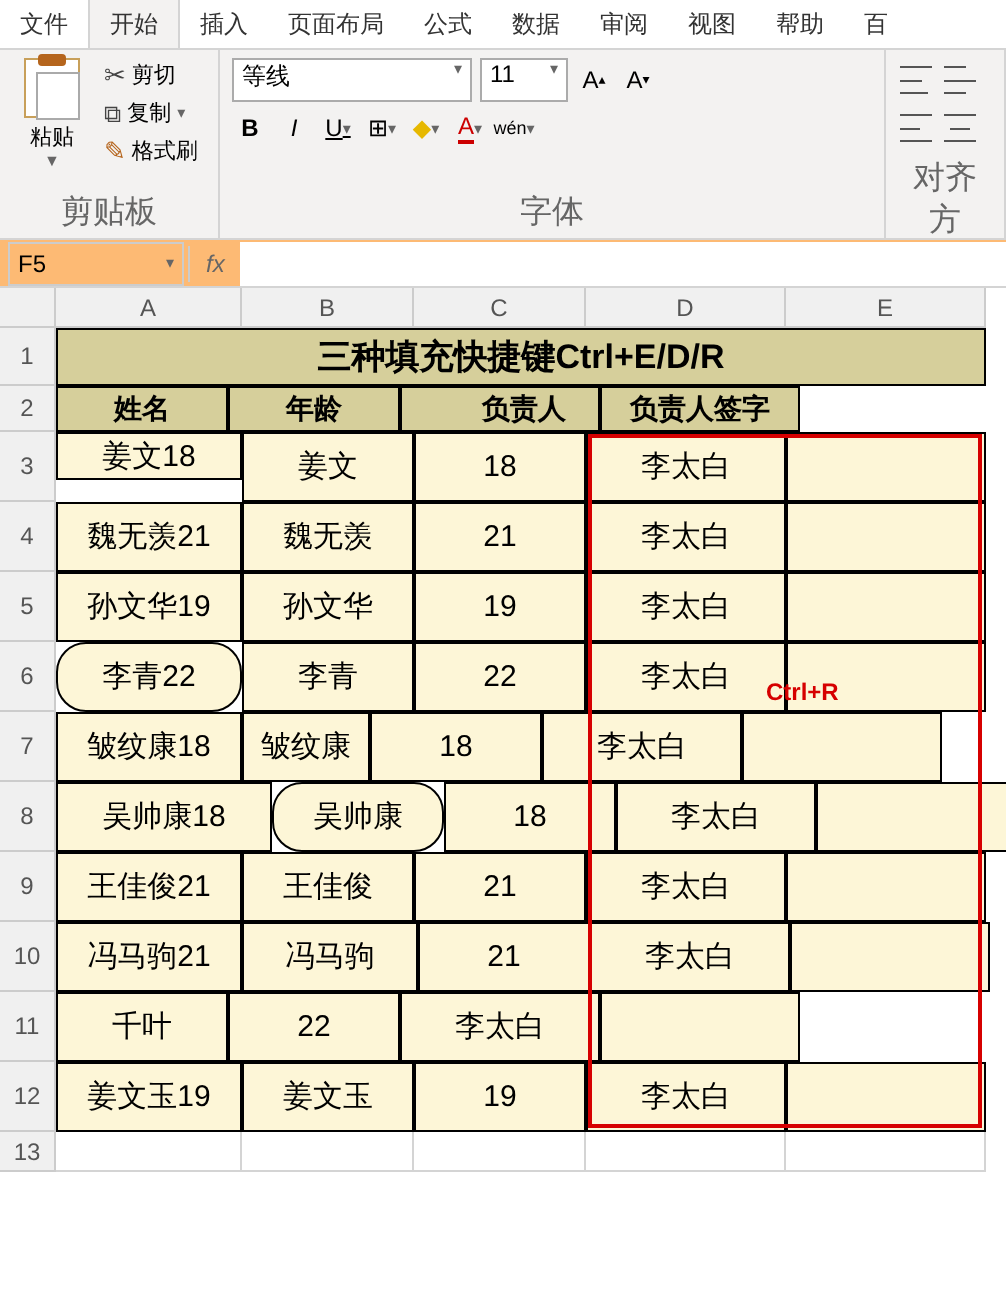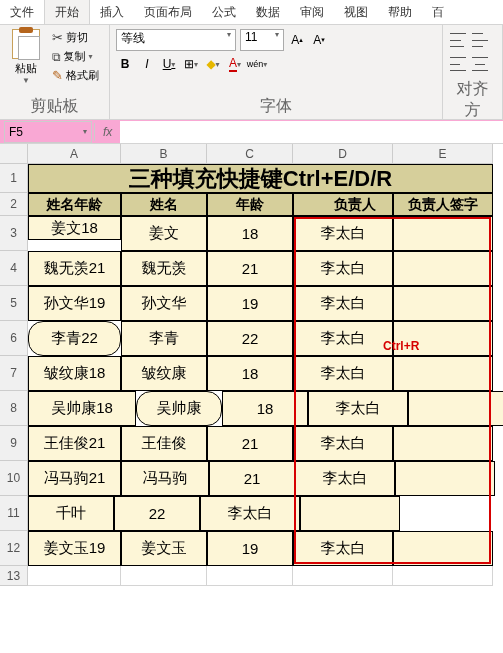--- a/index.html
+++ b/index.html
@@ -31,37 +31,37 @@
   .tiny-btn { width: 18px; height: 22px; border: 1px solid transparent; background: none; font-size: 12px; cursor: pointer; display: inline-flex; align-items: center; justify-content: center; }
   .bold { font-weight: bold; }
   .italic { font-style: italic; }
   .underline { text-decoration: underline; }
 
   .align-group { width: 60px; }
   .align-icon { width: 18px; height: 14px; display: inline-flex; flex-direction: column; justify-content: space-between; }
   .align-icon span { height: 1px; background: #555; display: block; }
 
   
-  .formula-bar { display: flex; align-items: center; border-bottom: 1px solid #d4d4d4; height: 24px; background: #f9a8d4; }
+  .formula-bar { display: flex; align-items: center; border-bottom: 1px solid #d4d4d4; height: 24px; background: #fdba74; }
   .name-box { width: 88px; height: 22px; border: 1px solid #ccc; margin: 0 2px 0 4px; padding: 0 4px; display: flex; align-items: center; justify-content: space-between; font-size: 12px; }
   .fx-label { font-style: italic; color: #666; padding: 0 8px; }
   .fx-divider { width: 1px; height: 18px; background: #ccc; }
   .formula-input { flex: 1; height: 22px; border: none; padding: 0 6px; font-size: 12px; outline: none; }
   .corner { width: 28px; height: 20px; background: #f0f0f0; border-right: 1px solid #ccc; border-bottom: 1px solid #ccc; }
   .col-headers { display: flex; }
   .col-h { height: 20px; background: #f0f0f0; border-right: 1px solid #ccc; border-bottom: 1px solid #ccc; text-align: center; font-size: 12px; color: #555; line-height: 20px; }
   .row-headers { display: flex; flex-direction: column; }
   .row-h { width: 28px; background: #f0f0f0; border-right: 1px solid #ccc; border-bottom: 1px solid #ccc; text-align: center; font-size: 12px; color: #555; display: flex; align-items: center; justify-content: center; }
 
   .cells { position: relative; }
   .cell-row { display: flex; }
   .cell { border-right: 1px solid #d4d4d4; border-bottom: 1px solid #d4d4d4; overflow: hidden; display: flex; align-items: center; justify-content: center; font-size: 13px; }
 
   
-  .title-cell { background: #d6cf9b; font-size: 22px; font-weight: bold; border: 1px solid #000; }
+  .title-cell { background: #d6cf9b; font-size: 17px; font-weight: bold; border: 1px solid #000; }
   .header-cell { background: #d6cf9b; font-size: 14px; font-weight: bold; border: 1px solid #000; }
   .data-cell { background: #fdf6d7; font-size: 15px; border: 1px solid #000; }
   .plain-cell { background: #fff; }
 
   .red-box { position: absolute; border: 2px solid #d60000; pointer-events: none; }
   .red-label { position: absolute; color: #d60000; font-size: 12px; font-weight: bold; pointer-events: none; }
 
   .caret { font-size: 8px; color: #666; }
   .scissors { color: #444; font-size: 13px; }
   .copy-ic { color: #444; font-size: 12px; }
@@ -219,21 +219,20 @@
       <div class="row-h" style="height: 35px;">10</div>
       <div class="row-h" style="height: 35px;">11</div>
       <div class="row-h" style="height: 35px;">12</div>
       <div class="row-h" style="height: 20px;">13</div>
     </div>
   <div class="cells" id="cells">
       <div class="cell-row">
         <div class="cell title-cell" style="width: 465px; height: 29px;">三种填充快捷键Ctrl+E/D/R</div>
       </div>
       <div class="cell-row">
-        <div class="cell header-cell" style="width: 93px; height: 23px;">姓名年龄</div>
         <div class="cell header-cell" style="width: 86px; height: 23px;">姓名</div>
         <div class="cell header-cell" style="width: 86px; height: 23px;">年龄</div>
         <div class="cell header-cell" style="width: 100px; height: 23px; padding-left: 24px;">负责人</div>
         <div class="cell header-cell" style="width: 100px; height: 23px;">负责人签字</div>
       </div>
       <div class="cell-row">
         <div class="cell data-cell" style="width: 93px; height: 24px;">姜文18</div>
         <div class="cell data-cell" style="width: 86px; height: 35px;">姜文</div>
         <div class="cell data-cell" style="width: 86px; height: 35px;">18</div>
         <div class="cell data-cell" style="width: 100px; height: 35px;">李太白</div>
@@ -255,21 +254,21 @@
       </div>
       <div class="cell-row">
         <div class="cell data-cell" style="width: 93px; height: 35px; border-radius: 15px;">李青22</div>
         <div class="cell data-cell" style="width: 86px; height: 35px;">李青</div>
         <div class="cell data-cell" style="width: 86px; height: 35px;">22</div>
         <div class="cell data-cell" style="width: 100px; height: 35px;">李太白</div>
         <div class="cell data-cell" style="width: 100px; height: 35px;"></div>
       </div>
       <div class="cell-row">
         <div class="cell data-cell" style="width: 93px; height: 35px;">皱纹康18</div>
-        <div class="cell data-cell" style="width: 86px; height: 35px;">皱纹康</div>
+        <div class="cell data-cell" style="width: 64px; height: 35px;">皱纹康</div>
         <div class="cell data-cell" style="width: 86px; height: 35px;">18</div>
         <div class="cell data-cell" style="width: 100px; height: 35px;">李太白</div>
         <div class="cell data-cell" style="width: 100px; height: 35px;"></div>
       </div>
       <div class="cell-row">
         <div class="cell data-cell" style="width: 108px; height: 35px;">吴帅康18</div>
         <div class="cell data-cell" style="width: 86px; height: 35px; border-radius: 15px;">吴帅康</div>
         <div class="cell data-cell" style="width: 86px; height: 35px;">18</div>
         <div class="cell data-cell" style="width: 100px; height: 35px;">李太白</div>
         <div class="cell data-cell" style="width: 100px; height: 35px;"></div>

